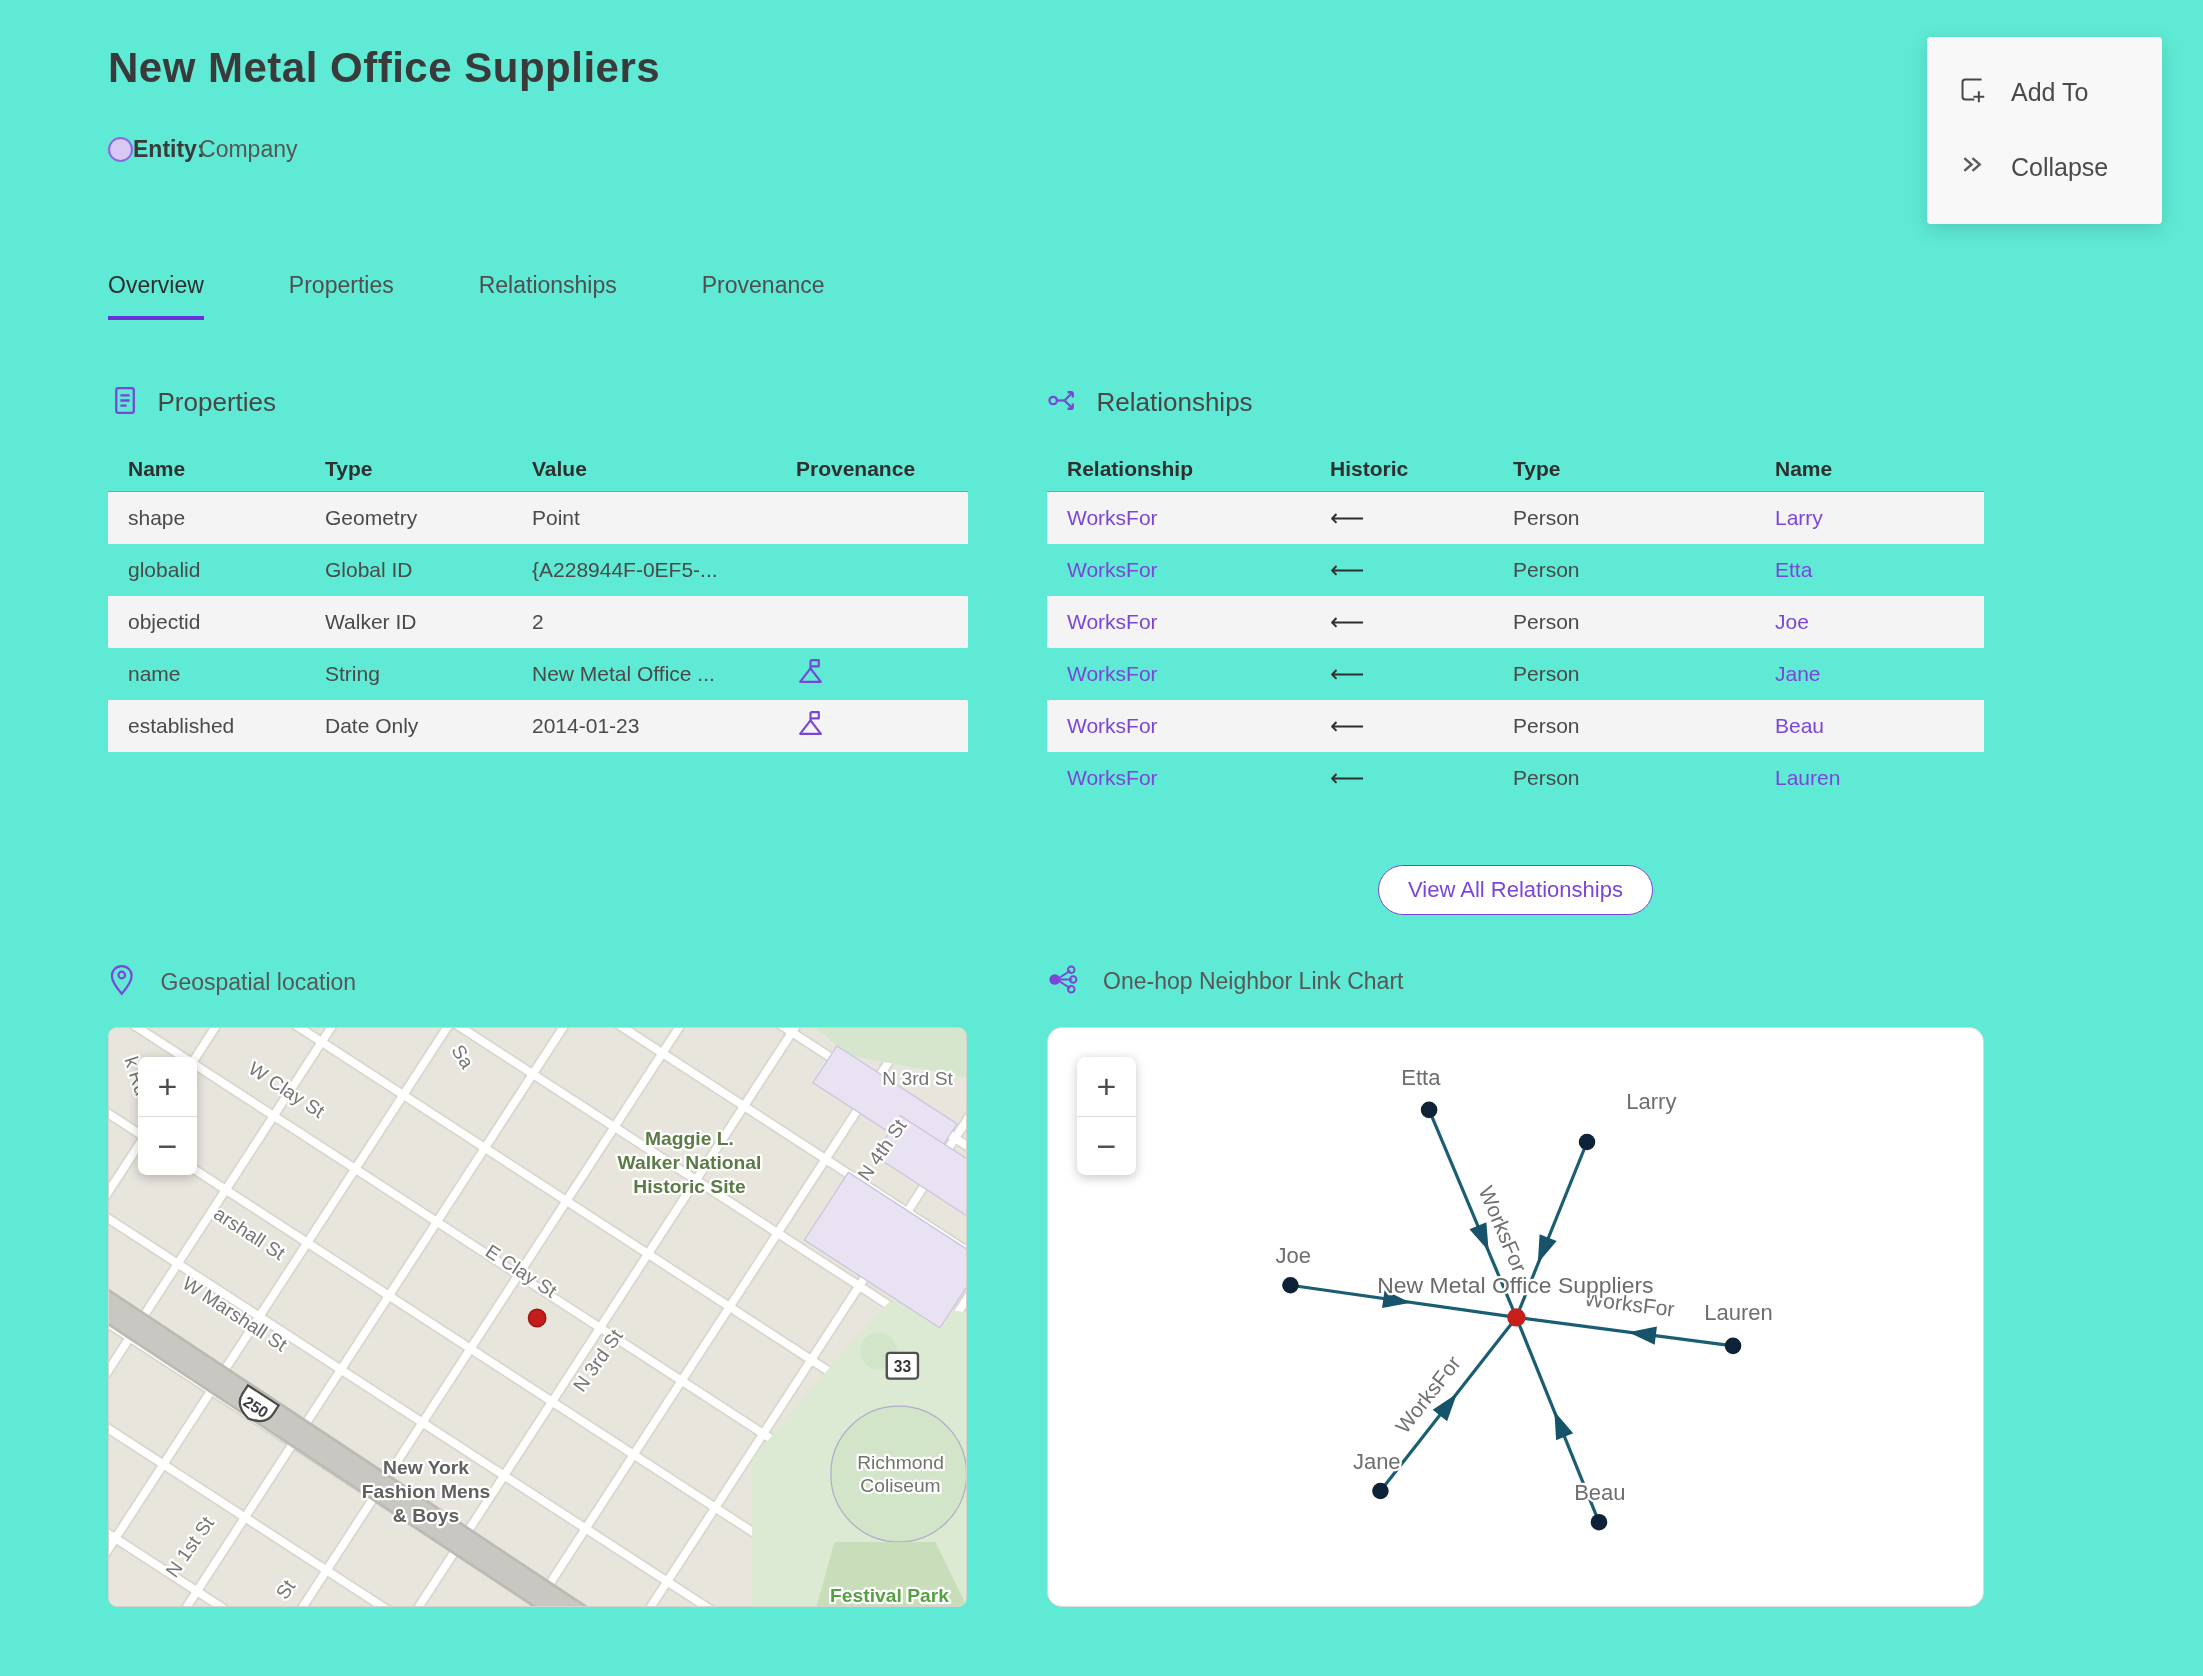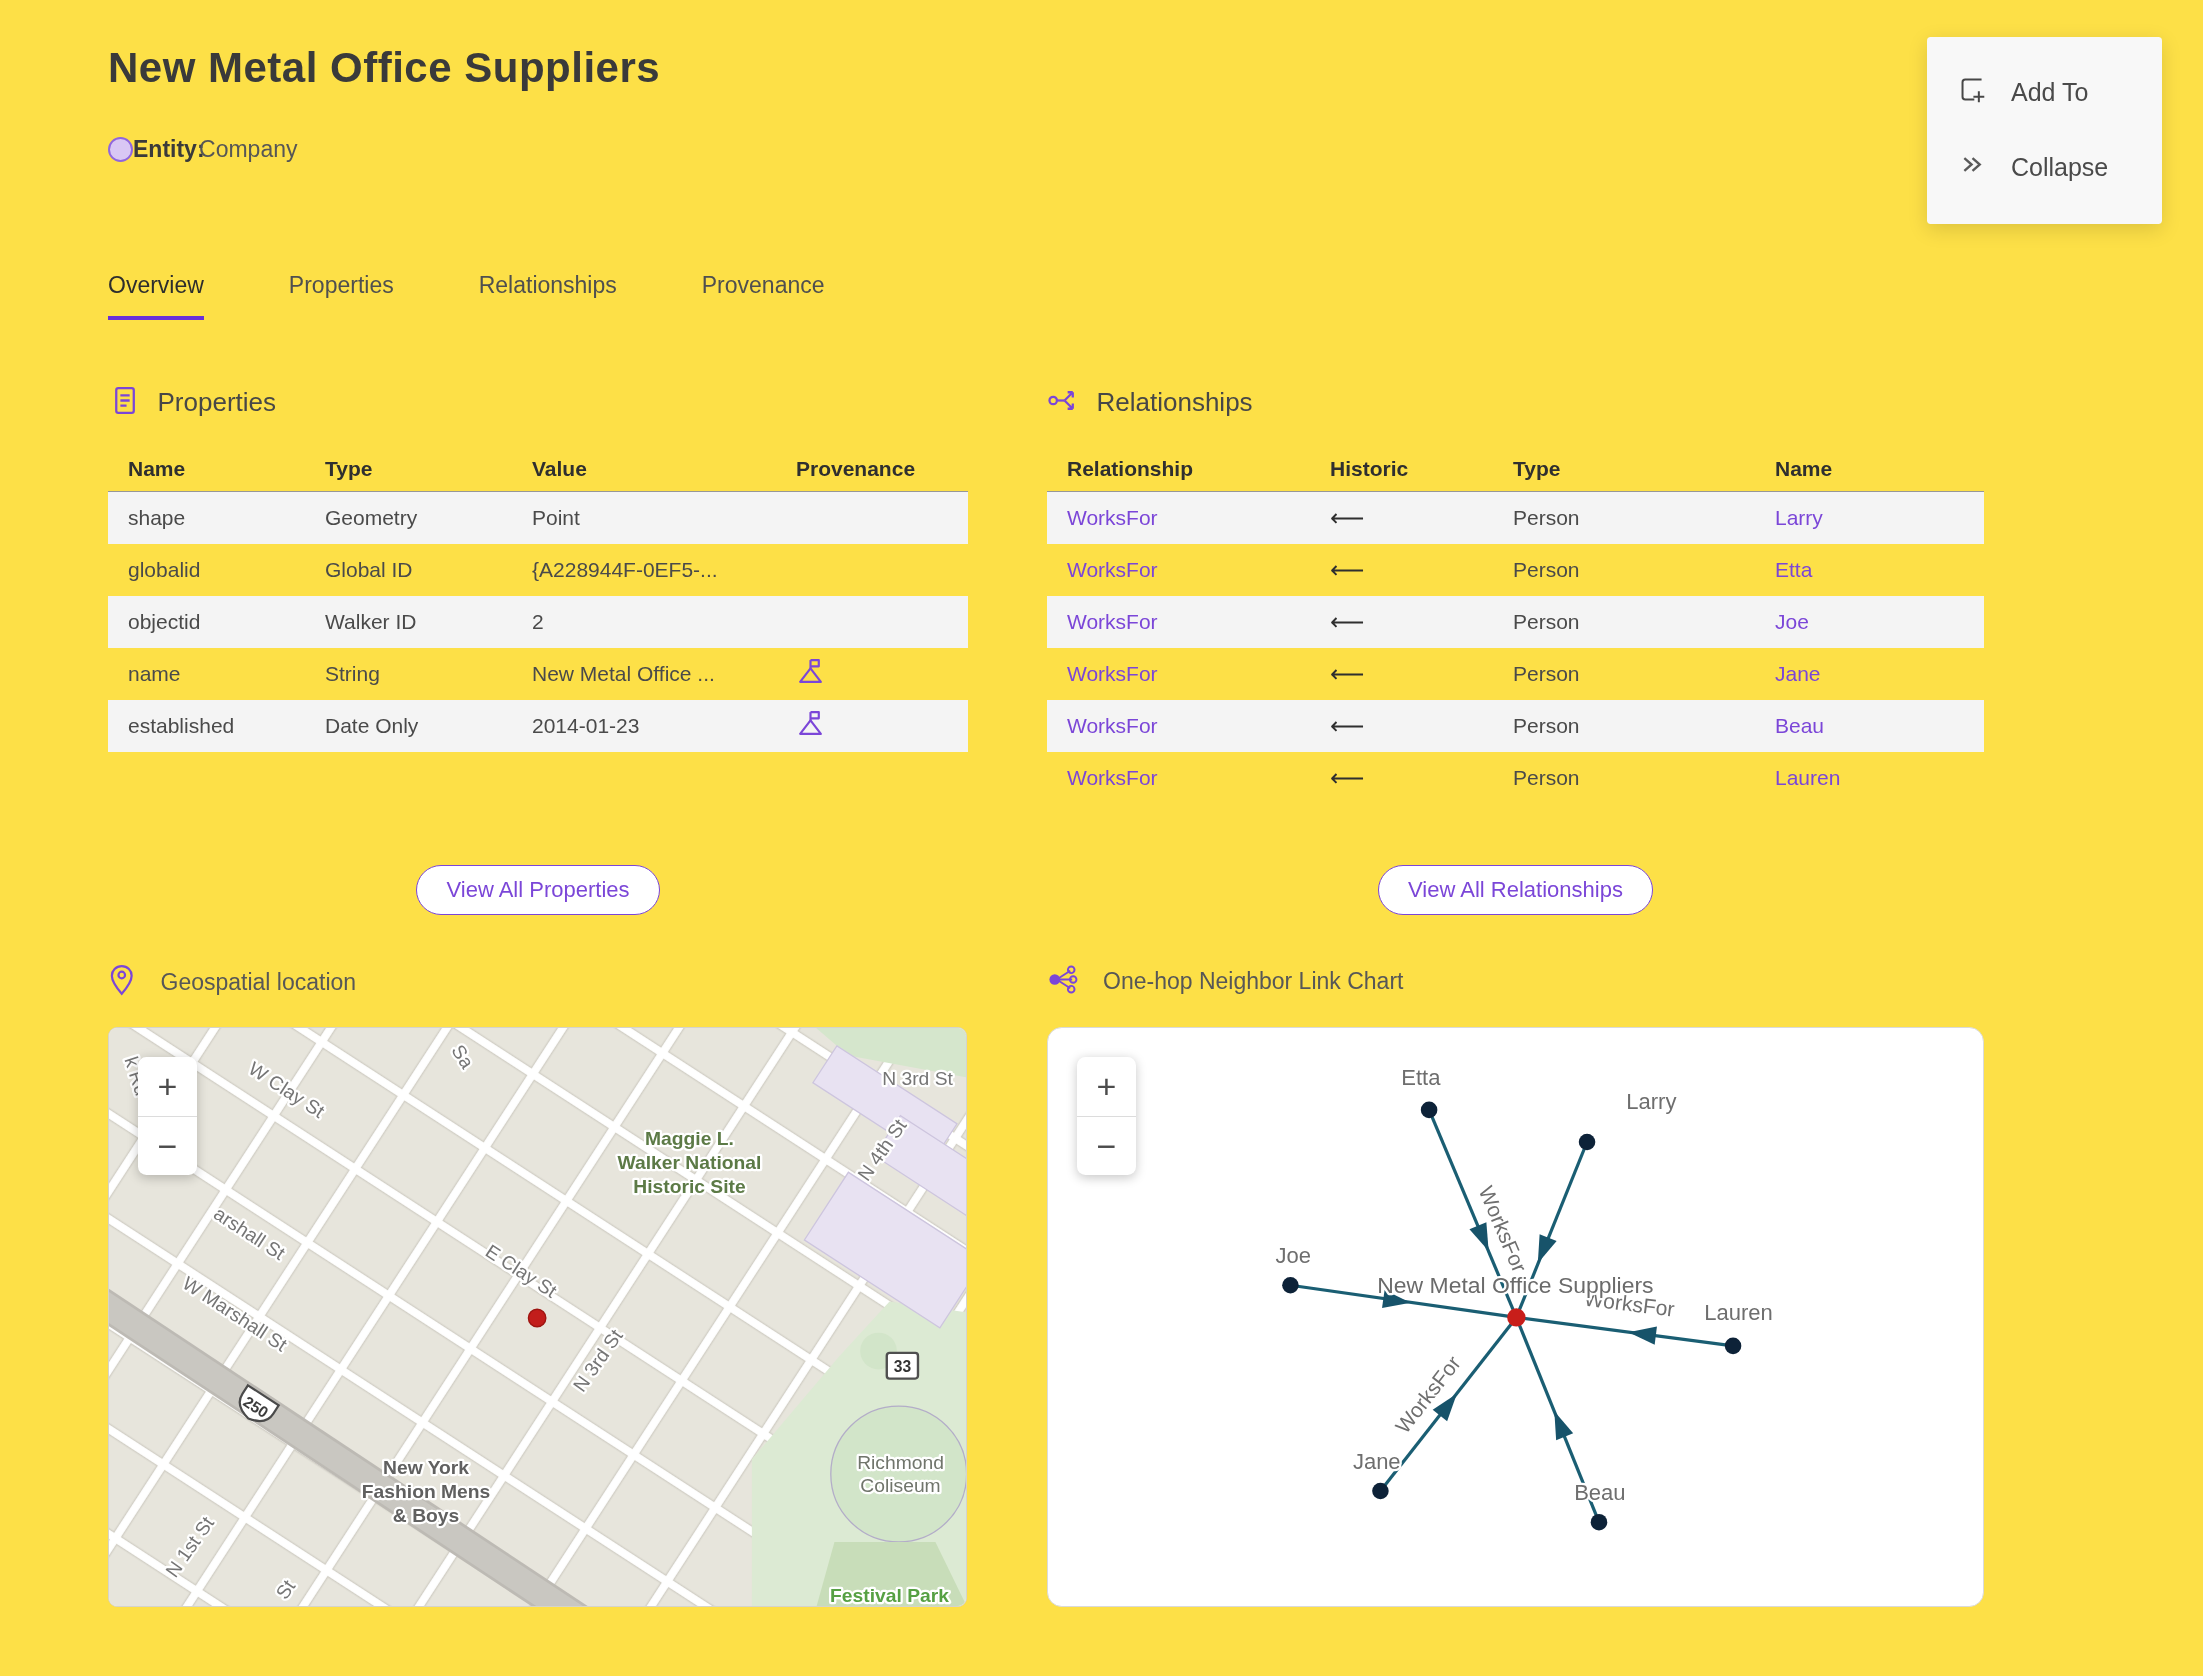--- a/index.html
+++ b/index.html
@@ -1,17 +1,17 @@
 <!DOCTYPE html>
 <html style="font-size:14.7px"><head>
 <meta charset="utf-8">
 <style>
   * { margin:0; padding:0; box-sizing:border-box; }
   body { font-family:"Liberation Sans", sans-serif; background:#fff; }
-  .page { position:relative; width:2204px; height:1677px; background:#fde047; overflow:hidden; }
+  .page { position:relative; width:2204px; height:1677px; background:#5eead4; overflow:hidden; }
 
   
   .page-title { position:absolute; left:108px; top:44px; font-size:42px; font-weight:700; color:#3a3a3a; letter-spacing:0.5px; }
   .entity-row { position:absolute; left:108px; top:136px; display:flex; align-items:center; gap:0; }
   .entity-dot { width:25px; height:25px; border-radius:50%; background:#d9c7f4; border:2.8px solid #9066de; }
   .entity-label { font-size:23px; font-weight:700; color:#3a3a3a; }
   .entity-value { font-size:23px; color:#565656; margin-left:-5.5px; }
 
   .actions-card { position:absolute; left:1927px; top:37px; width:235px; padding:18.4px 0;
     background:#f8f8f8; border-radius:3.7px; box-shadow:0 5.5px 20px rgba(0,0,0,.13); }
@@ -219,23 +219,20 @@
       </div>
       <div class="tr">
         <div class="td"><a class="plink">WorksFor</a></div>
         <div class="td arrow">⟵</div>
         <div class="td">Person</div>
         <div class="td"><a class="plink">Lauren</a></div>
       </div>
     </div>
   </div>
 
-  <div class="viewall-wrap left">
-    <button class="viewall">View All Properties</button>
-  </div>
   <div class="viewall-wrap right">
     <button class="viewall">View All Relationships</button>
   </div>
 
   <div class="sub-head" style="left:108px;">
     <span>
       <svg width="27.5" height="33" viewBox="0 0 24 30" fill="none" stroke="#7b46d8" stroke-width="2">
         <path d="M12 2 C6.7 2 3 6 3 10.6 C3 16.5 12 27 12 27 C12 27 21 16.5 21 10.6 C21 6 17.3 2 12 2 Z"></path>
         <circle cx="12" cy="10" r="3"></circle>
       </svg>

